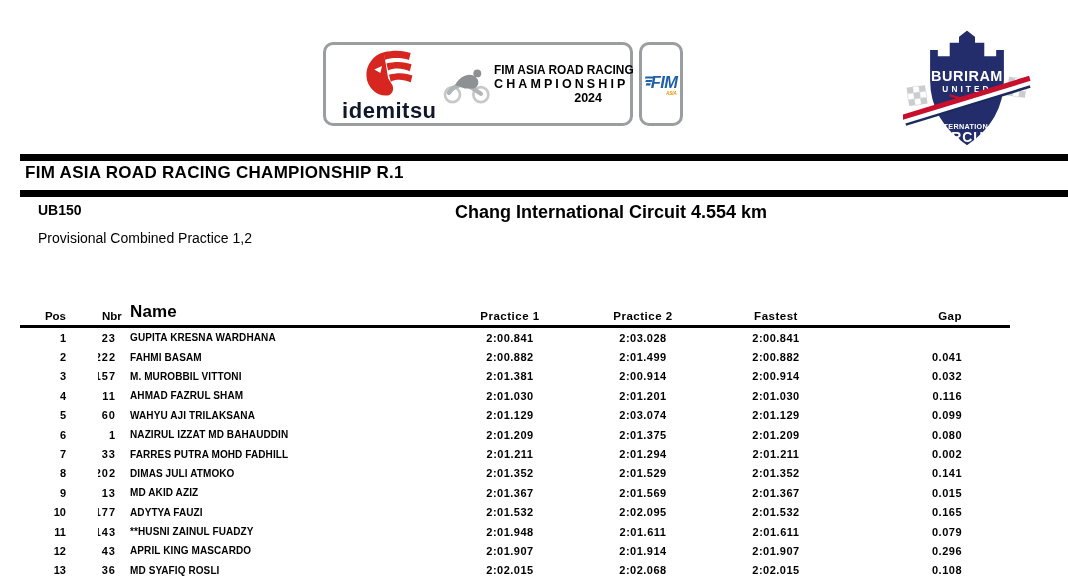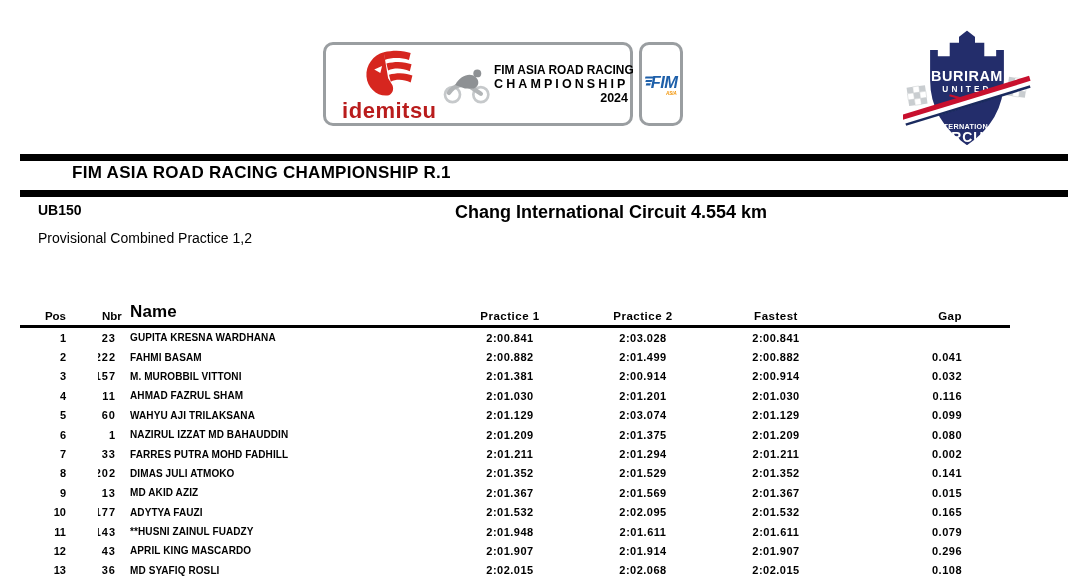--- a/index.html
+++ b/index.html
@@ -6,29 +6,29 @@
   body{
     width:1068px;height:580px;background:#ffffff;position:relative;overflow:hidden;
     font-family:"Liberation Sans",sans-serif;color:#000;
   }
   
   .plate{position:absolute;top:42px;height:84px;border:3px solid #9a9ea1;border-radius:10px;
          background:#fff;box-sizing:border-box;display:flex;align-items:center;}
   .plate-main{left:323px;width:310px;padding-left:12px;}
   .plate-fim{left:639px;width:44px;justify-content:center;}
   .idemitsu-block{display:flex;flex-direction:column;align-items:center;width:112px;}
-  .idemitsu-word{font-size:22px;font-weight:600;color:#b91c1c;letter-spacing:.5px;line-height:1;margin-top:1px;}
+  .idemitsu-word{font-size:22px;font-weight:600;color:#0f172a;letter-spacing:.5px;line-height:1;margin-top:1px;}
   .series-block{margin-left:2px;width:136px;}
   .series-l1{font-size:12.5px;font-weight:bold;white-space:nowrap;transform:scaleX(.95);transform-origin:left;}
   .series-l2{font-size:12.5px;font-weight:bold;letter-spacing:3.1px;white-space:nowrap;}
-  .series-year{font-size:12.5px;font-weight:bold;text-align:right;padding-right:2px;}
+  .series-year{font-size:12.5px;font-weight:bold;text-align:right;padding-right:28px;}
   
   .bar{position:absolute;left:20px;width:1048px;height:7px;background:#000;}
   .bar1{top:154px;} .bar2{top:190px;}
-  .page-title{position:absolute;left:25px;top:163px;font-size:17px;font-weight:bold;letter-spacing:.3px;margin-left:47px;}
+  .page-title{position:absolute;left:25px;top:163px;font-size:17px;font-weight:bold;letter-spacing:.3px;}
   .class-label{position:absolute;left:38px;top:202px;font-size:14px;font-weight:bold;}
   .circuit-label{position:absolute;left:455px;top:202px;font-size:18px;font-weight:bold;}
   .session-label{position:absolute;left:38px;top:230px;font-size:14px;font-weight:normal;}
   
   .results{position:absolute;left:20px;top:304px;width:995px;}
   .thead{display:flex;align-items:flex-end;height:18px;font-size:11.5px;font-weight:bold;}
   .headline{width:990px;height:3px;background:#000;margin-top:3px;}
   .row{display:flex;align-items:center;height:19.4px;font-size:11px;font-weight:bold;}
   .c-pos{width:46px;text-align:right;}
   .c-nbr{width:54px;display:flex;justify-content:flex-end;padding-right:4px;box-sizing:border-box;}

